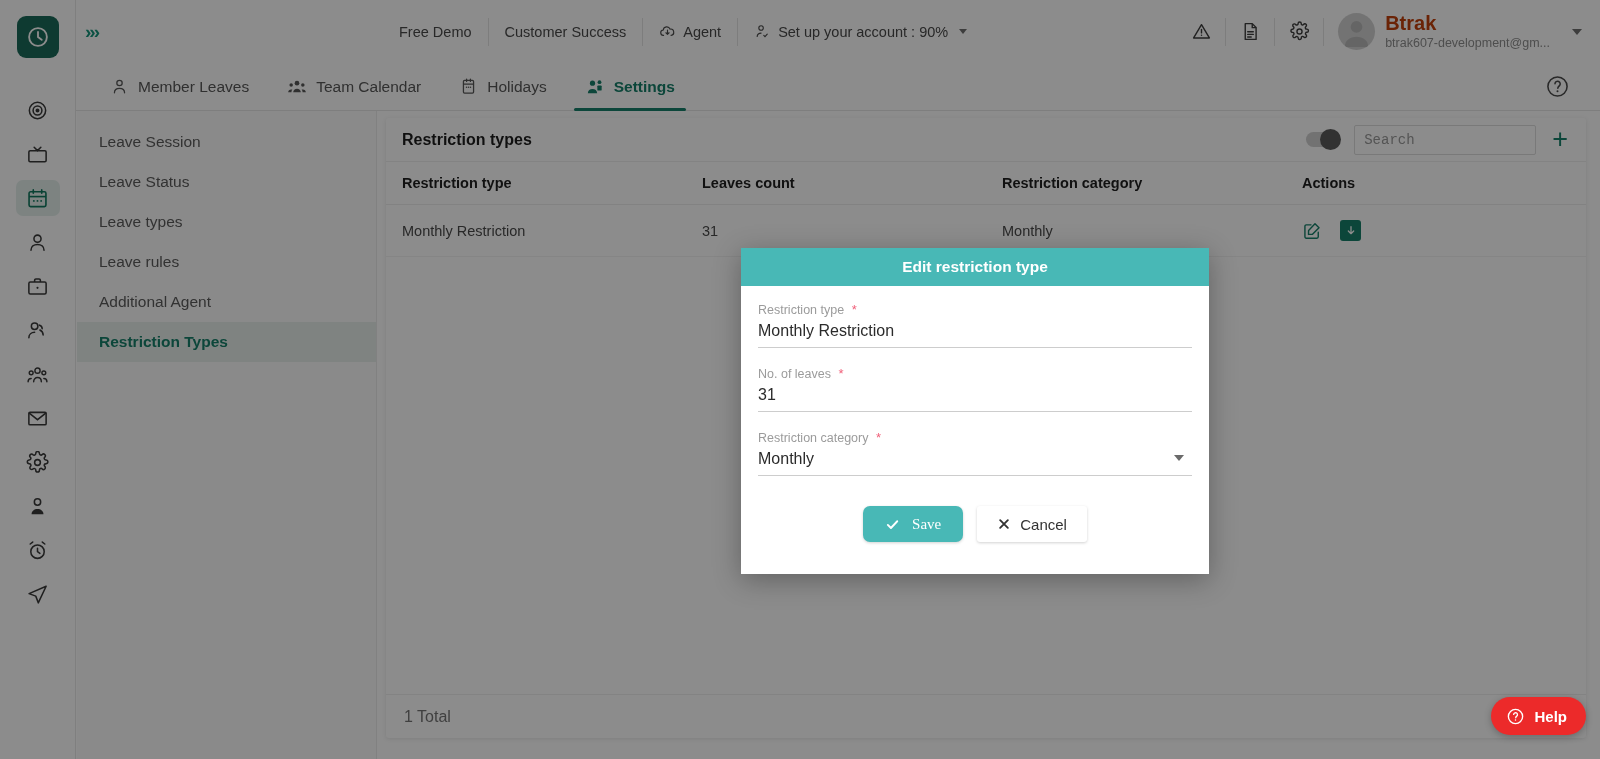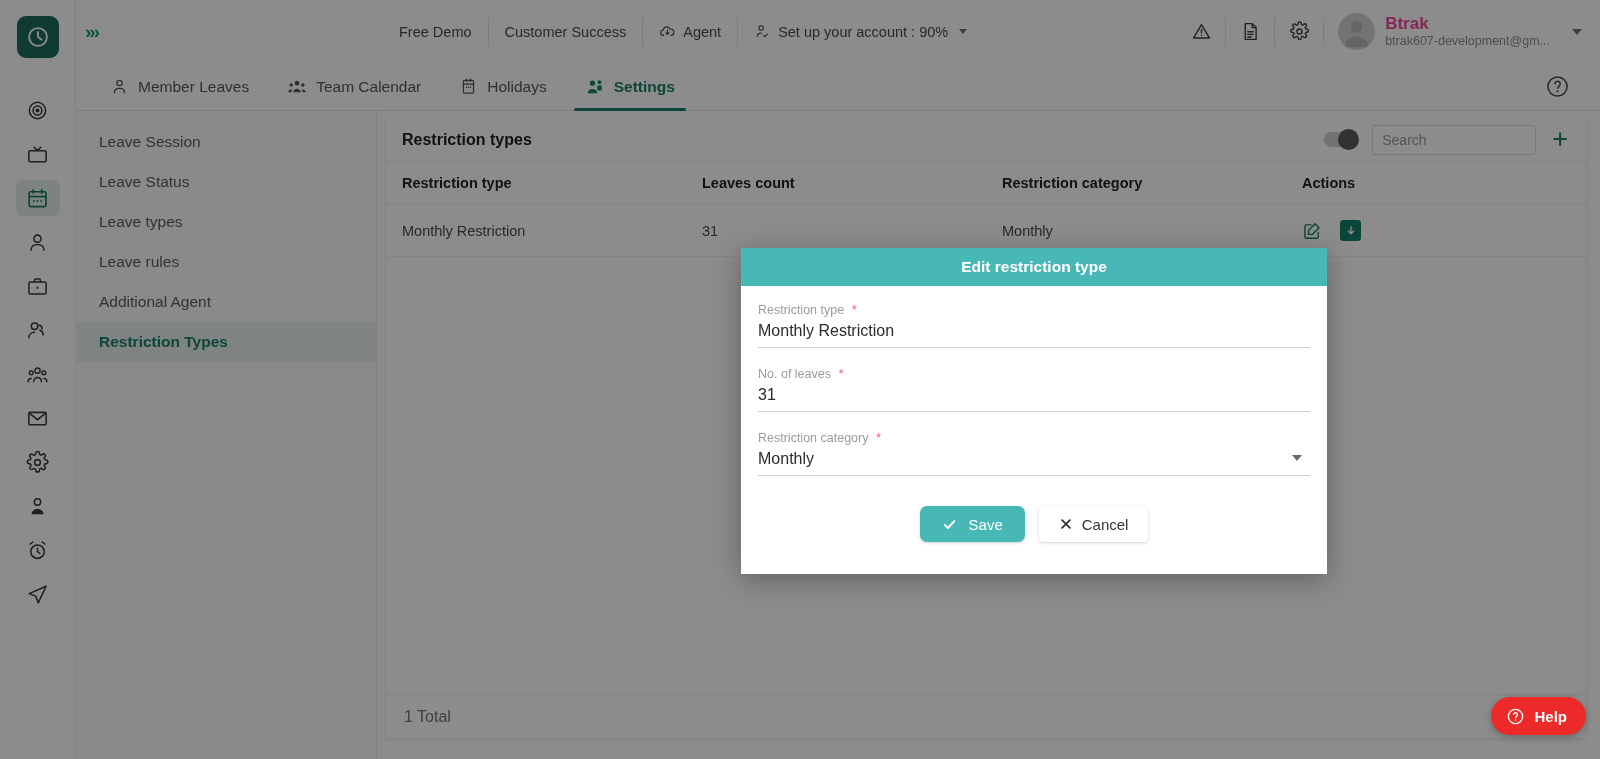--- a/index.html
+++ b/index.html
@@ -57,21 +57,21 @@
   .hdr-icon-btn {
     width: 48px; height: 40px; display: flex; align-items: center;
     justify-content: center; color: #3f3f3f; cursor: pointer;
   }
   .avatar {
     width: 37px; height: 37px; border-radius: 50%;
     background: #d2d2d2; margin-left: 14px; margin-right: 10px;
     display: flex; align-items: flex-end; justify-content: center; overflow: hidden;
   }
   .user-block { display: flex; flex-direction: column; line-height: 1.25; max-width: 165px; }
-  .user-name { font-size: 17px; color: #ec4899; font-weight: 600; }
+  .user-name { font-size: 20px; color: #c2410c; font-weight: 600; }
   .user-mail { font-size: 12.5px; color: #8e8e8e; white-space: nowrap; overflow: hidden; text-overflow: ellipsis; }
   .caret-down {
     width: 0; height: 0; border-left: 5px solid transparent; border-right: 5px solid transparent;
     border-top: 6px solid #6f6f6f; margin-left: 22px; margin-right: 4px; cursor: pointer;
   }
 
   
   .tabbar {
     position: absolute; left: 76px; top: 63px; width: 1524px; height: 48px;
     background: #ffffff; display: flex; align-items: center;
@@ -115,23 +115,23 @@
   .panel-tools { margin-left: auto; display: flex; align-items: center; gap: 14px; }
   .toggle {
     width: 34px; height: 15px; border-radius: 9px; background: #cfcfcf;
     position: relative; cursor: pointer;
   }
   .toggle .knob {
     position: absolute; right: -1px; top: -3px; width: 21px; height: 21px;
     border-radius: 50%; background: #5c5c5c;
   }
   .search-input {
-    width: 164px; height: 30px; border: 1px solid #dcdcdc; border-radius: 2px;
+    width: 182px; height: 30px; border: 1px solid #dcdcdc; border-radius: 2px;
     padding: 0 9px; font-size: 14px; color: #3a3a3a; outline: none;
-    font-family: Liberation Sans, sans-serif; background: #fff;
+    font-family: Liberation Mono, monospace; background: #fff;
   }
   .search-input::placeholder { color: #9a9a9a; }
   .add-btn {
     color: #17806a; font-size: 27px; line-height: 1; cursor: pointer;
     font-weight: 300; padding: 0 2px;
   }
 
   table.grid { width: 100%; border-collapse: collapse; }
   table.grid thead th {
     text-align: left; font-size: 14.5px; font-weight: 700; color: #1f1f1f;
@@ -152,21 +152,21 @@
   }
 
   .panel-foot {
     margin-top: auto; height: 44px; border-top: 1px solid #eeeeee;
     display: flex; align-items: center; padding: 0 18px;
     font-size: 16px; color: #757575;
   }
 
   
   .modal {
-    position: absolute; left: 741px; top: 248px; width: 586px;
+    position: absolute; left: 741px; top: 248px; width: 468px;
     background: #ffffff; z-index: 60; box-shadow: 0 6px 26px rgba(0,0,0,0.30);
   }
   .modal-head {
     height: 38px; background: #48b8b6; color: #ffffff;
     display: flex; align-items: center; justify-content: center;
     font-size: 15.5px; font-weight: 700;
   }
   .modal-body { padding: 16px 17px 10px 17px; }
   .field { margin-bottom: 18px; position: relative; }
   .field-label { font-size: 12.5px; color: #9b9b9b; margin-bottom: 3px; }
@@ -184,21 +184,21 @@
     pointer-events: none;
   }
   .modal-actions {
     display: flex; justify-content: center; align-items: center;
     gap: 14px; padding: 12px 0 22px 0;
   }
   .btn-save {
     background: #48b8b6; color: #ffffff; border: none; border-radius: 7px;
     height: 36px; padding: 0 22px; font-size: 15px; cursor: pointer;
     display: flex; align-items: center; gap: 12px;
-    font-family: Liberation Sans, sans-serif;
+    font-family: Liberation Serif, serif;
     box-shadow: 0 1px 3px rgba(0,0,0,0.18);
   }
   .btn-cancel {
     background: #ffffff; color: #333333; border: none; border-radius: 3px;
     height: 36px; padding: 0 20px; font-size: 15px; cursor: pointer;
     display: flex; align-items: center; gap: 9px;
     font-family: "Liberation Sans", sans-serif;
     box-shadow: 0 1px 3px rgba(0,0,0,0.18);
   }
 

